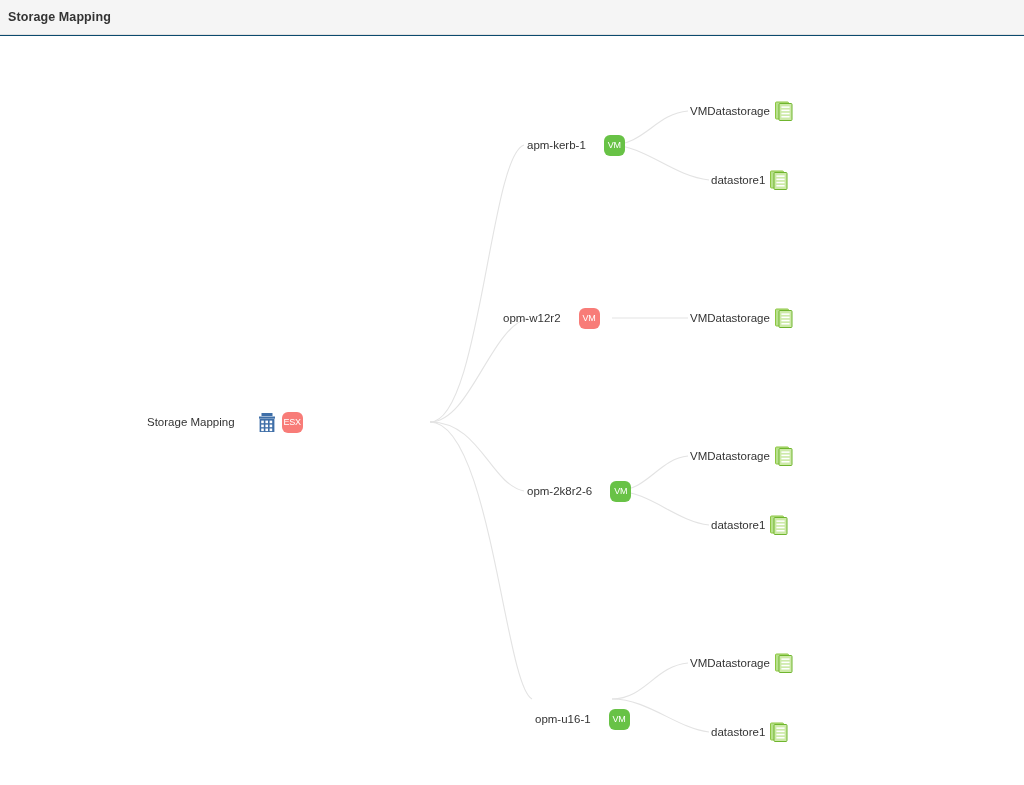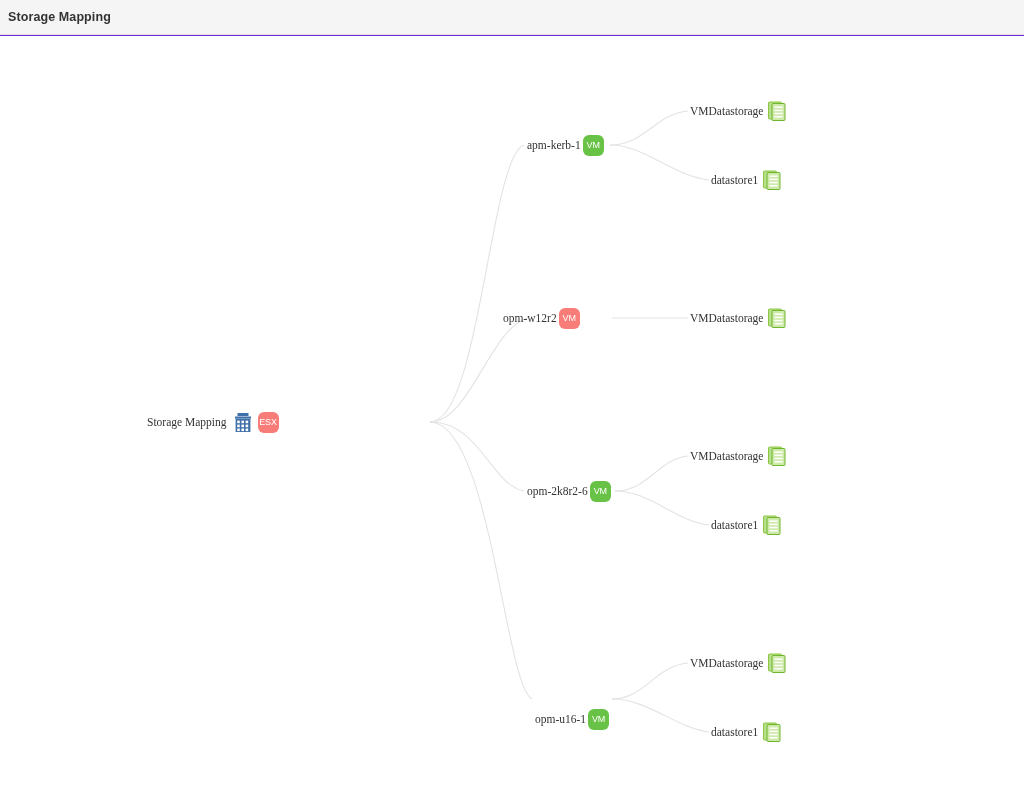--- a/index.html
+++ b/index.html
@@ -6,21 +6,21 @@
   html, body {
     margin: 0; padding: 0;
     width: 1024px; height: 785px;
     background: #ffffff;
     font-family: "Liberation Sans", sans-serif;
     overflow: hidden;
   }
   #app {
     position: relative;
     width: 1024px; height: 785px;
-    background: #6d28d9;
+    background: #0c4a6e;
   }
   
   #titlebar {
     position: absolute; left: 0; top: 0;
     width: 1024px; height: 35px;
     background: #f5f5f5;
     border-bottom: 1px solid #e2e2e2;
   }
   #titlebar .title {
     position: absolute; left: 8px; top: 10px;
@@ -47,23 +47,22 @@
     display: flex;
     align-items: center;
     white-space: nowrap;
     height: 22px;
   }
   .node .nlabel {
     font-size: 11.5px;
     color: #333333;
     line-height: 22px;
     padding-right: 1px;
-    font-family: Liberation Serif, serif;
-  }
-  .node .nlabel.pre { padding-right: 2px; }
+  }
+  .node .nlabel.pre { padding-right: 18px; }
 
   
   .badge {
     width: 21px; height: 21px;
     border-radius: 6px;
     display: inline-flex;
     align-items: center;
     justify-content: center;
     font-size: 9px;
     font-weight: normal;

